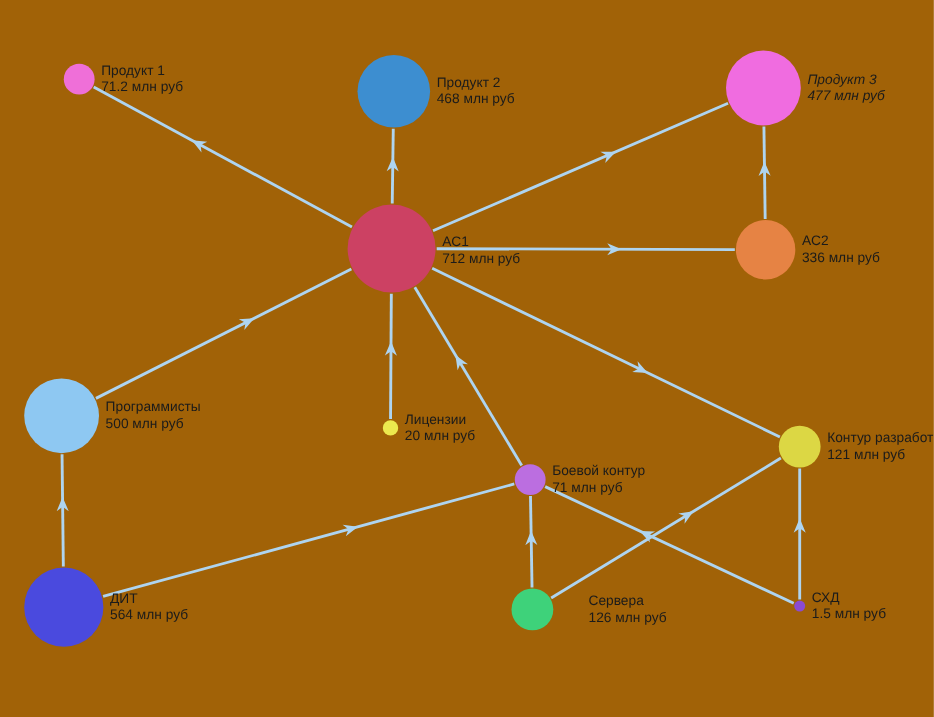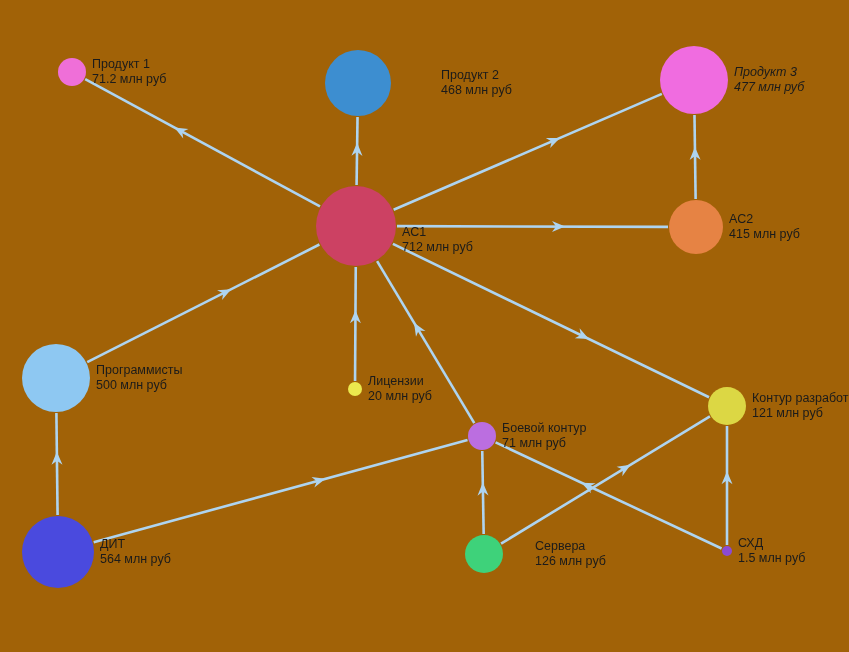--- a/index.html
+++ b/index.html
@@ -101,35 +101,35 @@
       <circle cx="482" cy="436" r="14" fill="#bb6ee0" class="node-circle"></circle>
       <circle cx="58" cy="552" r="36" fill="#4a4ade" class="node-circle"></circle>
       <circle cx="484" cy="554" r="19" fill="#3ed27a" class="node-circle"></circle>
       <circle cx="727" cy="551" r="5" fill="#8b4ad2" class="node-circle"></circle>
     </svg>
   <div id="nodes-layer">
       <div class="node-label" style="left: 92px; top: 57px;">
         <span class="label-name">Продукт 1</span>
         <span class="label-value">71.2 млн руб</span>
       </div>
-      <div class="node-label" style="left: 397px; top: 68px; margin-left: 44px;">
+      <div class="node-label" style="left: 397px; top: 68px;">
         <span class="label-name">Продукт 2</span>
         <span class="label-value">468 млн руб</span>
       </div>
       <div class="node-label" style="left: 734px; top: 65px; font-style: italic;">
         <span class="label-name">Продукт 3</span>
         <span class="label-value">477 млн руб</span>
       </div>
-      <div class="node-label" style="left: 402px; top: 225px;">
+      <div class="node-label" style="left: 402px; top: 213px;">
         <span class="label-name">AC1</span>
         <span class="label-value">712 млн руб</span>
       </div>
       <div class="node-label" style="left: 729px; top: 212px;">
         <span class="label-name">AC2</span>
-        <span class="label-value">415 млн руб</span>
+        <span class="label-value">336 млн руб</span>
       </div>
       <div class="node-label" style="left: 96px; top: 363px;">
         <span class="label-name">Программисты</span>
         <span class="label-value">500 млн руб</span>
       </div>
       <div class="node-label" style="left: 368px; top: 374px;">
         <span class="label-name">Лицензии</span>
         <span class="label-value">20 млн руб</span>
       </div>
       <div class="node-label" style="left: 752px; top: 391px;">

